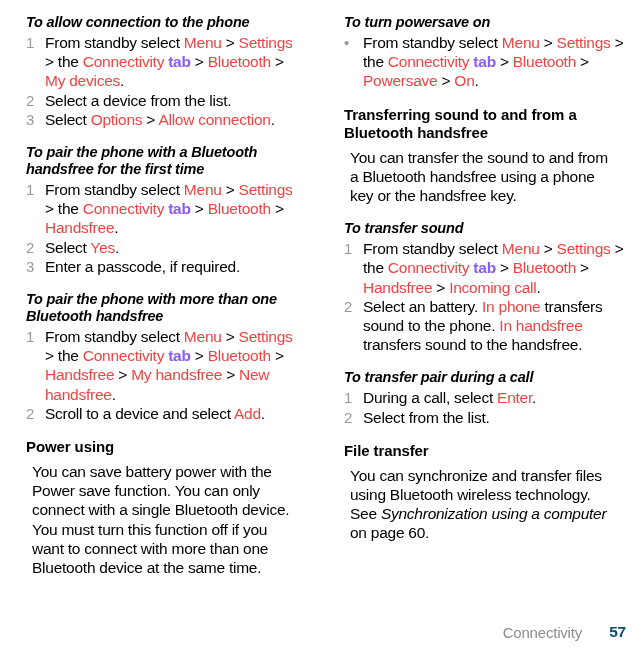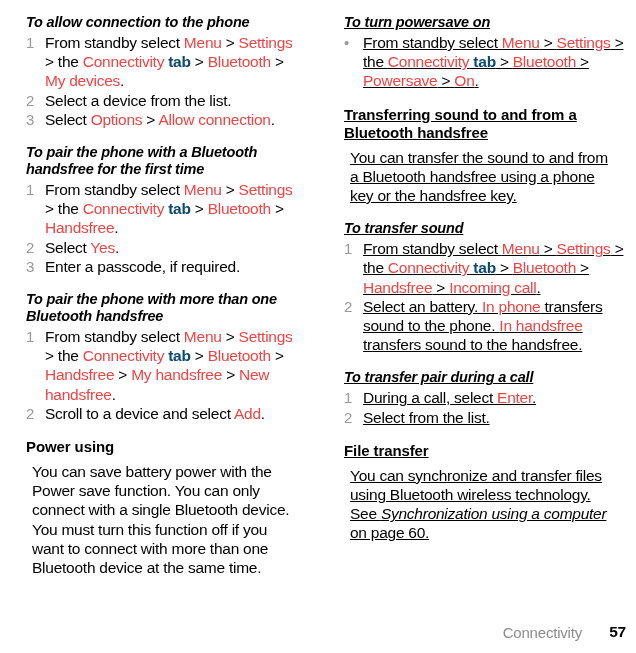--- a/index.html
+++ b/index.html
@@ -32,21 +32,20 @@
 
   .col {
     width: 318px;
     box-sizing: border-box;
     padding-left: 26px;
     padding-right: 14px;
   }
   .col.right {
     padding-left: 26px;
     padding-right: 10px;
-    text-decoration: underline;
   }
 
   
   .h-italic {
     font-weight: bold;
     font-style: italic;
     font-size: 14.5px;
     line-height: 17px;
     margin: 0 0 2px 0;
     letter-spacing: -0.2px;
@@ -95,21 +94,21 @@
     font-size: 15px;
     font-weight: normal;
   }
   .step .marker.dot {
     font-size: 15px;
     line-height: 19.2px;
   }
 
   
   .g { color: #ef4444; }
-  .b { font-weight: bold; color: #0c4a6e; }
+  .b { font-weight: bold; color: #8b5cf6; }
   .i { font-style: italic; }
 
   
   .footer {
     position: absolute;
     left: 0;
     right: 0;
     bottom: 8px;
     height: 26px;
     display: flex;
@@ -118,21 +117,21 @@
     padding-right: 10px;
     box-sizing: border-box;
   }
   .footer .sec-name {
     color: #8d8d8d;
     font-size: 15px;
     letter-spacing: -0.2px;
     margin-right: 22px;
   }
   .footer .pageno {
-    color: #000000;
+    color: #0c4a6e;
     font-size: 15.5px;
     font-weight: bold;
     letter-spacing: -0.2px;
     min-width: 22px;
     text-align: right;
   }
 </style>
 </head>
 <body>
 

